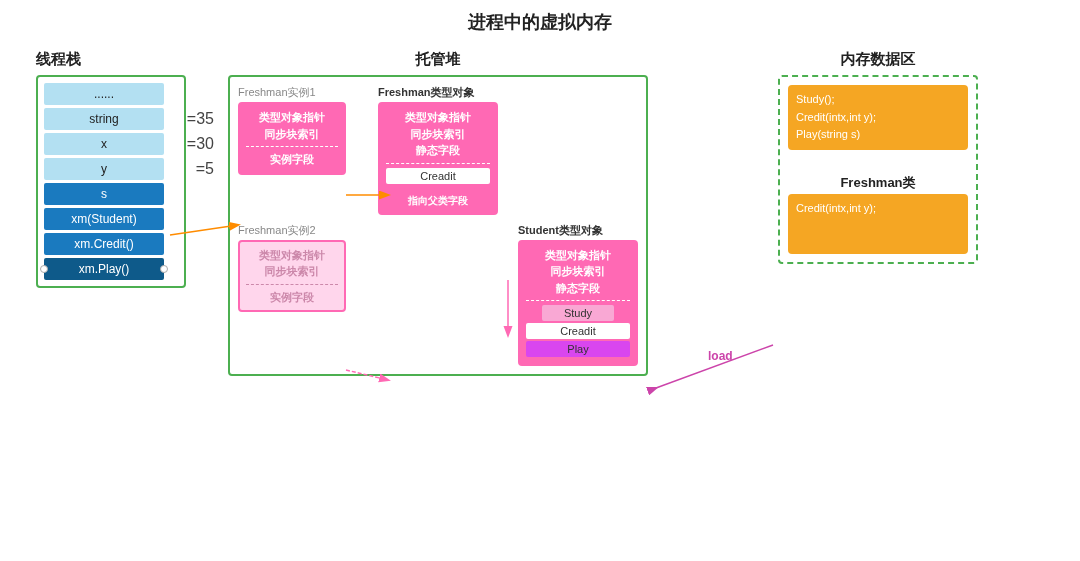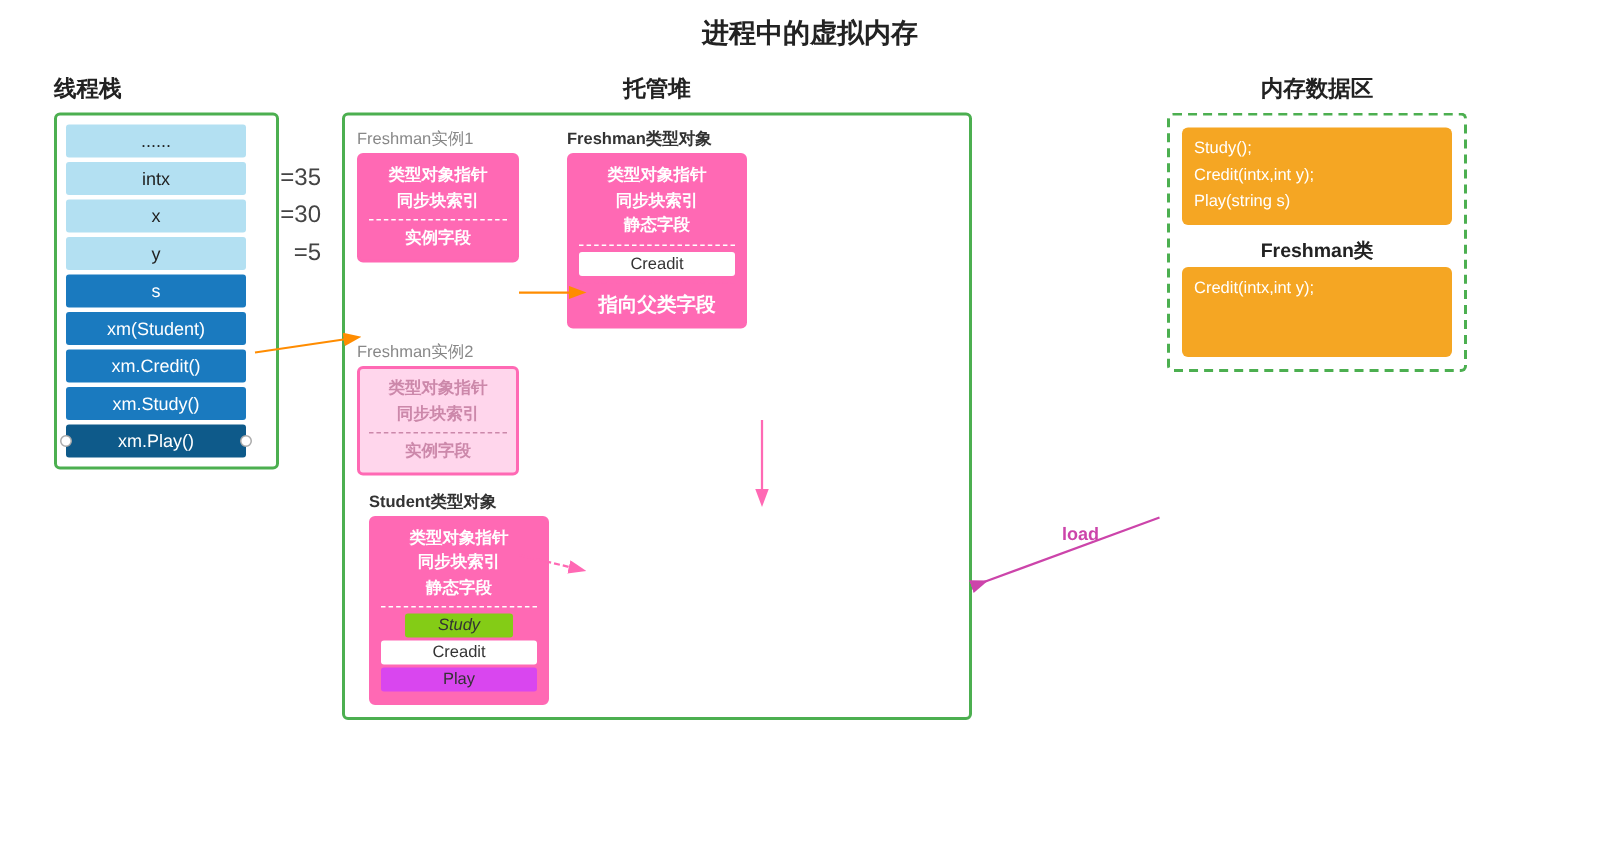--- a/index.html
+++ b/index.html
@@ -110,42 +110,39 @@
 <div class="diagram-container">
 
   <div class="abs" style="left:18px; top:10px;">
     <div class="section-label">线程栈</div>
     <div class="thread-stack-box">
 
       <div class="stack-row">
         <div class="stack-cell light-blue">......</div>
       </div>
       <div class="stack-row">
-        <div class="stack-cell light-blue">intx</div>
+        <div class="stack-cell light-blue">string</div>
         <span class="stack-label-outside">=35</span>
       </div>
       <div class="stack-row">
         <div class="stack-cell light-blue">x</div>
         <span class="stack-label-outside">=30</span>
       </div>
       <div class="stack-row">
         <div class="stack-cell light-blue">y</div>
         <span class="stack-label-outside">=5</span>
       </div>
       <div class="stack-row">
         <div class="stack-cell blue">s</div>
       </div>
       <div class="stack-row">
         <div class="stack-cell blue">xm(Student)</div>
       </div>
       <div class="stack-row">
         <div class="stack-cell blue">xm.Credit()</div>
-      </div>
-      <div class="stack-row">
-        <div class="stack-cell blue">xm.Study()</div>
       </div>
       <div class="stack-row">
         <div class="stack-cell dark-blue" style="position:relative;">
           <span>xm.Play()</span>
           <span style="position:absolute;left:-4px;width:8px;height:8px;border-radius:50%;background:#fff;border:1px solid #aaa;"></span>
           <span style="position:absolute;right:-4px;width:8px;height:8px;border-radius:50%;background:#fff;border:1px solid #aaa;"></span>
         </div>
       </div>
     </div>
   </div>
@@ -168,57 +165,57 @@
 
         <div style="display:flex; flex-direction:column; margin-left:8px;">
           <div class="instance-label" style="font-size:11px; color:#333; font-weight:bold;">Freshman类型对象</div>
           <div style="border:2px solid #ff69b4; border-radius:4px; background:#ff69b4; padding:5px 6px; width:120px;">
             <div style="color:#fff; font-size:11px; font-weight:bold; text-align:center; line-height:1.5;">类型对象指针</div>
             <div style="color:#fff; font-size:11px; font-weight:bold; text-align:center; line-height:1.5;">同步块索引</div>
             <div style="color:#fff; font-size:11px; font-weight:bold; text-align:center; line-height:1.5;">静态字段</div>
             <div style="border-top:1px dashed #fff; margin:4px 0;"></div>
             <div style="background:#fff; border-radius:2px; color:#333; font-size:11px; text-align:center; padding:2px 0; margin:2px 0;">Creadit</div>
             <div style="border-top:1px dashed #ff69b4; margin:4px 0;"></div>
-            <div style="color:#fff; font-size:13px; font-weight:bold; text-align:center; line-height:1.5;">指向父类字段</div>
-          </div>
-        </div>
-      </div>
-
-      <div style="display:flex; flex-direction:column; gap:10px; align-items:flex-start;">
+            <div style="color:#fff; font-size:10px; font-weight:bold; text-align:center; line-height:1.5;">指向父类字段</div>
+          </div>
+        </div>
+      </div>
+
+      <div style="display:flex; flex-direction:row; gap:10px; align-items:flex-start;justify-content:space-between;">
 
         <div style="display:flex; flex-direction:column;">
           <div class="instance-label">Freshman实例2</div>
           <div style="border:2px solid #ff69b4; border-radius:4px; background:#ffd6ec; padding:5px 6px; width:108px;">
             <div style="color:#cc88aa; font-size:11px; font-weight:bold; text-align:center; line-height:1.5;">类型对象指针</div>
             <div style="color:#cc88aa; font-size:11px; font-weight:bold; text-align:center; line-height:1.5;">同步块索引</div>
             <div style="border-top:1px dashed #cc88aa; margin:4px 0;"></div>
             <div style="color:#cc88aa; font-size:11px; font-weight:bold; text-align:center; line-height:1.5;">实例字段</div>
           </div>
         </div>
 
         <div style="display:flex; flex-direction:column; margin-left:8px;">
           <div class="instance-label" style="font-size:11px; color:#333; font-weight:bold;">Student类型对象</div>
           <div style="border:2px solid #ff69b4; border-radius:4px; background:#ff69b4; padding:5px 6px; width:120px;">
             <div style="color:#fff; font-size:11px; font-weight:bold; text-align:center; line-height:1.5;">类型对象指针</div>
             <div style="color:#fff; font-size:11px; font-weight:bold; text-align:center; line-height:1.5;">同步块索引</div>
             <div style="color:#fff; font-size:11px; font-weight:bold; text-align:center; line-height:1.5;">静态字段</div>
             <div style="border-top:1px dashed #fff; margin:4px 0;"></div>
-            <div style="background:#84cc16; border-radius:2px; color:#333; font-size:11px; text-align:center; padding:2px 0; margin:2px 16px;font-style:italic;">Study</div>
+            <div style="background:#f9a8d4; border-radius:2px; color:#333; font-size:11px; text-align:center; padding:2px 0; margin:2px 16px;">Study</div>
             <div style="background:#fff; border-radius:2px; color:#333; font-size:11px; text-align:center; padding:2px 0; margin:2px 0;">Creadit</div>
             <div style="background:#d946ef; border-radius:2px; color:#333; font-size:11px; text-align:center; padding:2px 0; margin:2px 0;">Play</div>
           </div>
         </div>
       </div>
     </div>
   </div>
 
   <div class="abs" style="left:760px; top:10px;">
     <div class="section-label" style="text-align:center;">内存数据区</div>
     <div style="border:2px dashed #4caf50; border-radius:4px; padding:8px; width:200px; background:#fff;">
-      <div class="mem-class-box" style="margin-bottom:8px; white-space:pre-line;">Study();
+      <div class="mem-class-box" style="margin-bottom:24px; white-space:pre-line;">Study();
 Credit(intx,int y);
 Play(string s)</div>
       <div class="mem-class-label">Freshman类</div>
       <div class="mem-class-box" style="white-space:pre-line;">Credit(intx,int y);</div>
     </div>
   </div>
 
   <svg class="arrows-svg" viewBox="0 0 1044 500" xmlns="http://www.w3.org/2000/svg">
     <defs>
       <marker id="arrow-orange" markerWidth="8" markerHeight="8" refX="6" refY="3" orient="auto">

